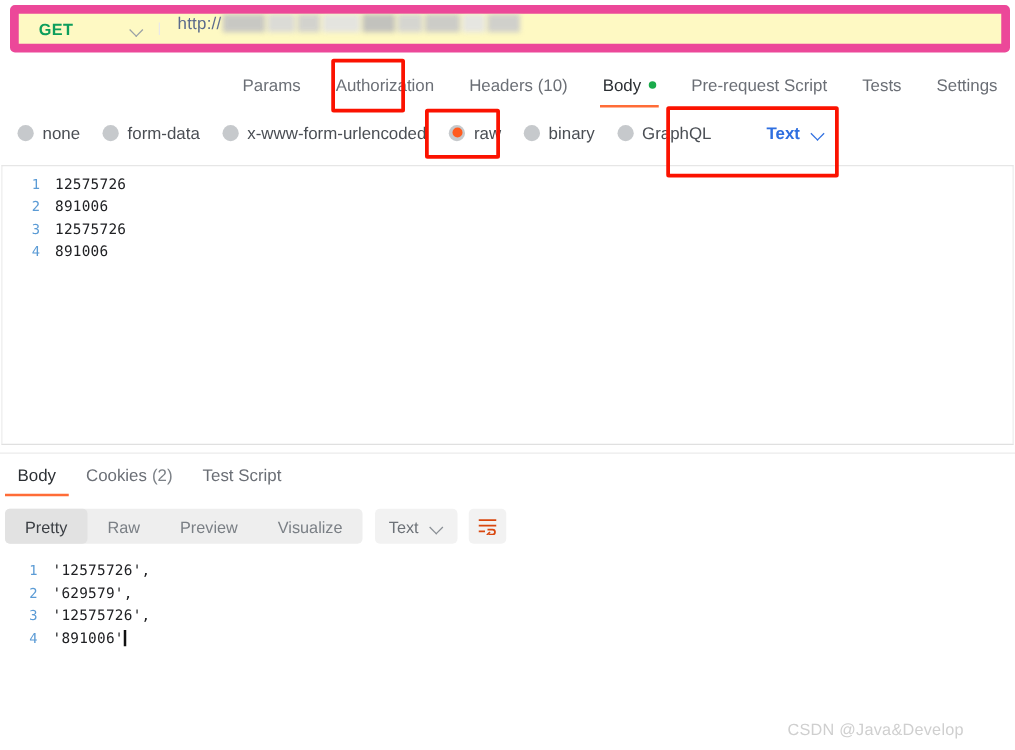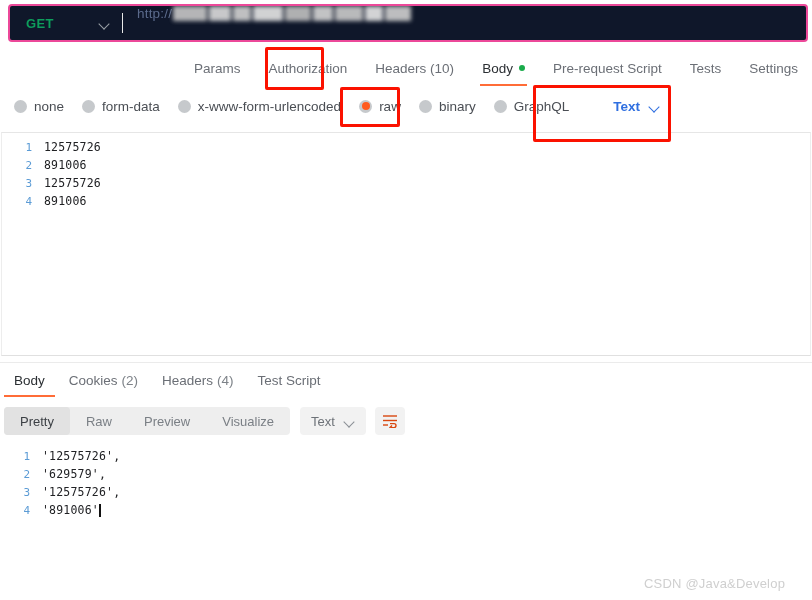--- a/index.html
+++ b/index.html
@@ -15,23 +15,23 @@
   }
 
   
   .urlbar-row {
     position: absolute; left: 0; top: 0; width: 812px; height: 47px;
     padding: 4px 0 0 8px;
   }
   .urlbar {
     display: flex; align-items: stretch;
     height: 38px;
-    border: 2px solid #ec4899;
+    border: 7px solid #ec4899;
     border-radius: 4px;
-    background: #0f172a;
+    background: #fef9c3;
     width: 800px;
     overflow: hidden;
   }
   .method-box {
     display: flex; align-items: center;
     width: 112px;
     padding: 0 12px 0 16px;
     justify-content: space-between;
   }
   .method-label {
@@ -259,21 +259,21 @@
   .annot {
     position: absolute;
     border: 3px solid #fb1200;
     border-radius: 2px;
     pointer-events: none;
   }
 
   
   .watermark {
     position: absolute;
-    left: 644px; top: 576px;
+    left: 630px; top: 576px;
     color: #cfcfcf;
     font-size: 13px;
     letter-spacing: .2px;
   }
 </style>
 </head>
 <body>
 
 <div class="urlbar-row">
   <div class="urlbar">
@@ -379,24 +379,20 @@
 <div class="resp-sep"></div>
 <div class="resp-tabs">
   <div class="resp-tab active">
     <span>Body</span>
   </div>
   <div class="resp-tab">
     <span>Cookies</span>
     <span class="cnt">(2)</span>
   </div>
   <div class="resp-tab">
-    <span>Headers</span>
-    <span class="cnt">(4)</span>
-  </div>
-  <div class="resp-tab">
     <span>Test Script</span>
   </div>
 </div>
 
 <div class="resp-toolbar">
   <div class="seg-group">
     <div class="seg active">
       <span>Pretty</span>
     </div>
     <div class="seg">

